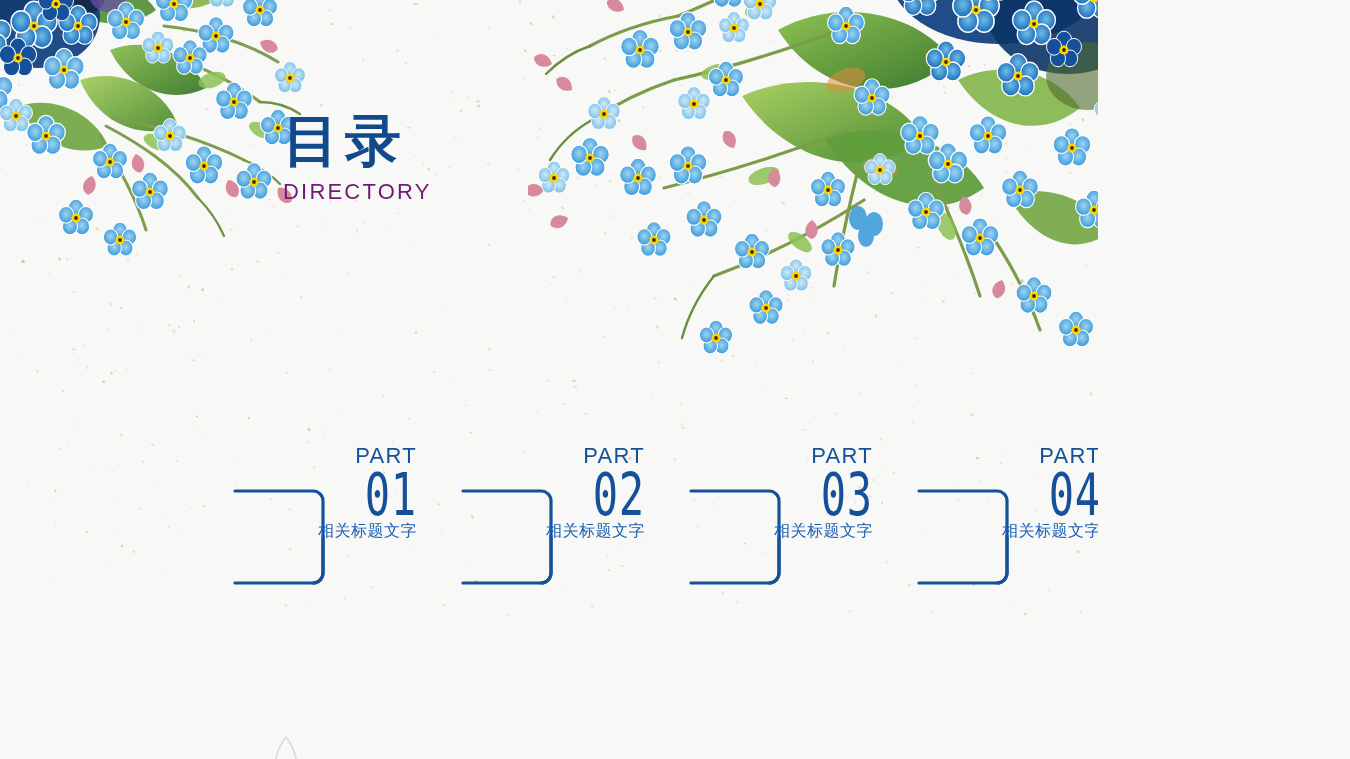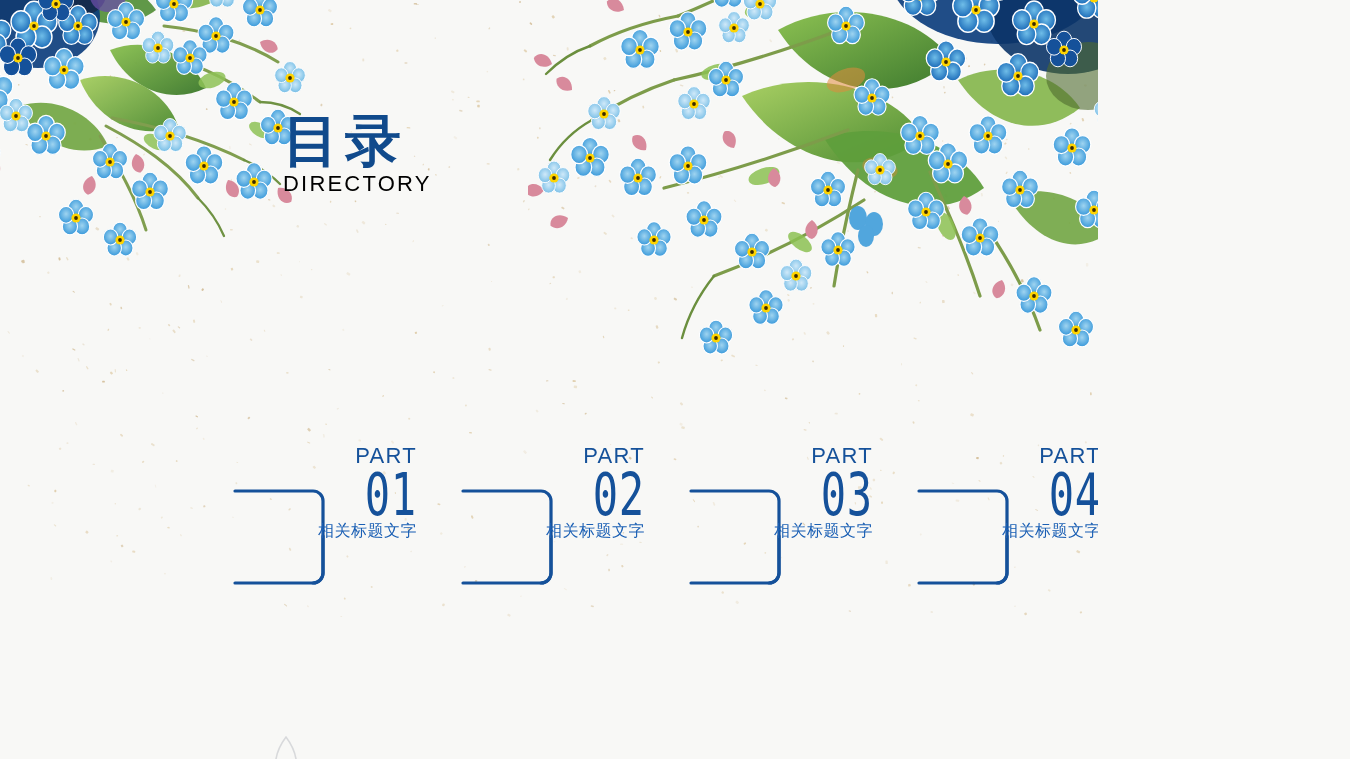--- a/index.html
+++ b/index.html
@@ -28,22 +28,22 @@
   #heading {
     position:absolute; left:283px; top:113px;
     line-height:1;
   }
   #title-cn {
     font-size:56px; font-weight:700; color:#104a8c;
     letter-spacing:6px;
     font-family:"DejaVu Sans","Liberation Sans",sans-serif;
   }
   #title-en {
-    margin-top:4px;
-    font-size:22px; color:#000000; letter-spacing:2.2px;
+    margin-top:12px;
+    font-size:22px; color:#701a75; letter-spacing:2.2px;
     font-weight:400;
   }
 
   
   #parts {
     position:absolute; left:231px; top:445px;
     width:920px; height:150px;
   }
   .part {
     position:absolute; top:0; width:230px; height:150px;text-decoration:underline;

